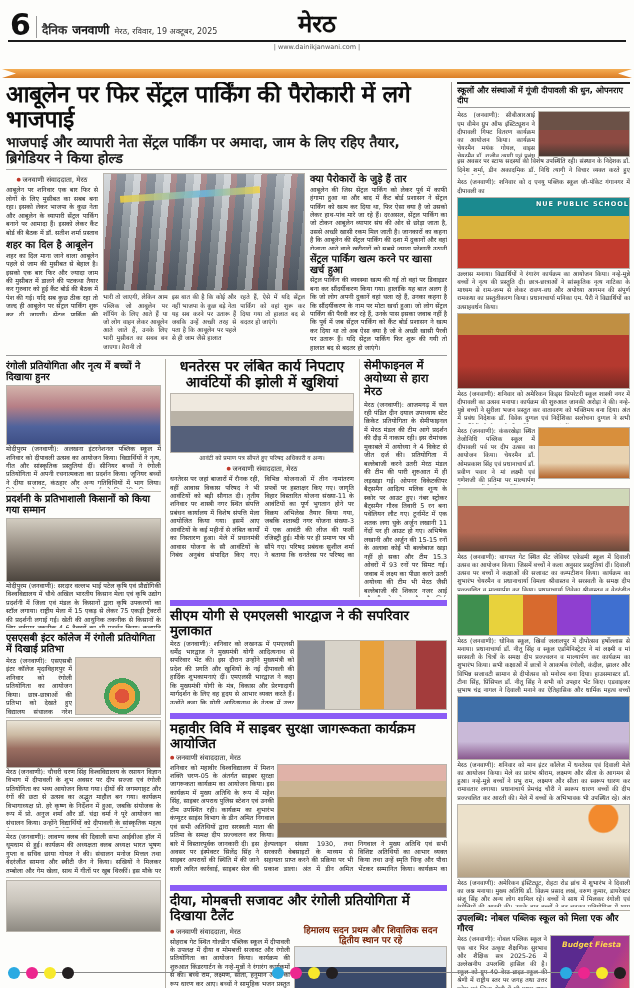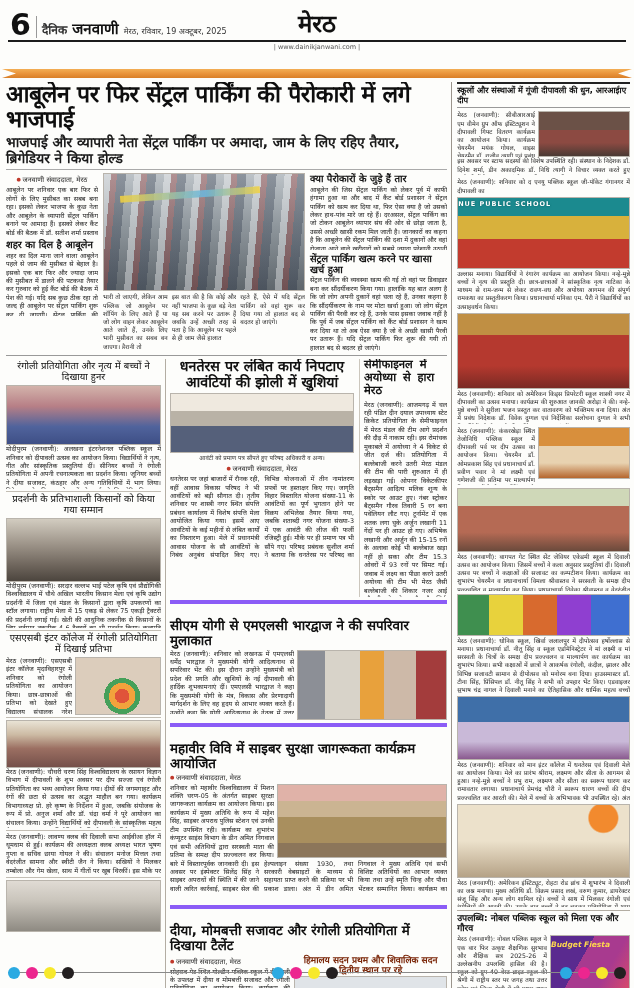--- a/index.html
+++ b/index.html
@@ -6,21 +6,21 @@
   html,body { background:#e8e8e4; }
   body { font-family:"DejaVu Sans","Liberation Sans",sans-serif; }
   .page { width:634px; height:988px; background:#fdfdfb; margin:0 auto; position:relative; overflow:hidden; padding-top:8px; }
 
   
   .masthead { position:relative; height:34px; margin:0 8px; border-bottom:2px solid #1c1c1c; }
   .mast-left { position:absolute; left:2px; bottom:2px; display:flex; align-items:flex-end; gap:5px; }
   .pageno { font-size:30px; font-weight:bold; line-height:0.9; color:#111; }
   .mast-divider { width:1px; height:22px; background:#999; }
   .daily { font-size:12px; color:#333; font-weight:bold; }
-  .paper { font-size:15px; font-weight:bold; color:#111; }
+  .paper { font-size:12px; font-weight:bold; color:#111; }
   .edition { font-size:8px; color:#333; padding-bottom:2px; }
   .mast-center { position:absolute; left:0; right:0; bottom:1px; text-align:center; font-size:24px; font-weight:bold; color:#101010; }
   .website { text-align:center; font-size:6.5px; color:#555; padding:1px 0 18px; }
   .ribbon { height:9px; margin:0 2px 4px; background:linear-gradient(180deg,#f3ae55 0%,#e8923a 55%,#d97f28 100%);
             clip-path:polygon(0 0,100% 0,calc(100% - 14px) 50%,100% 100%,0 100%,14px 50%); }
 
   
   .bt { font-size:6.4px; line-height:1.32; text-align:justify; color:#1c1c1c; }
   .byline { font-size:7px; font-weight:normal; text-align:center; color:#222; margin:2px 0; }
   .byline::before { content:"● "; color:#c0392b; font-size:5px; vertical-align:1px; }
@@ -51,68 +51,68 @@
   .lead-colB { flex:1; }
   .lead-section { border-bottom:1px solid #999; padding-bottom:3px; }
 
   
   .below-lead { display:flex; height:672px; overflow:hidden; margin-top:3px; }
   .col-left { width:160px; border-right:1px solid #b3ada3; padding-right:4px; overflow:hidden; }
   .col-mid { flex:1; padding-left:4px; overflow:hidden; }
 
   .art { border-top:1px solid #c3beb4; padding-top:2px; margin-top:2px; }
   .art:first-child { border-top:none; margin-top:0; }
-  .h-sm { font-size:9.6px; font-weight:normal; color:#131313; line-height:1.14; margin-bottom:2px;text-align:center; }
+  .h-sm { font-size:9.6px; font-weight:bold; color:#131313; line-height:1.14; margin-bottom:2px; }
   .rowsplit { display:flex; gap:3px; }
 
   
   .ph-group-pink { height:60px; background:linear-gradient(180deg,#d3b3ab 0%,#b77f86 35%,#50639c 70%,#3e4f86 100%); }
   .ph-farmers { height:64px; background:linear-gradient(180deg,#d2ccc0 0%,#9e958a 40%,#6e655c 75%,#4c453e 100%); }
   .ph-ssb { width:86px; height:58px; background:radial-gradient(circle at 55% 68%, #e0533a 0 12%, #f2a23c 12% 22%, #46a05a 22% 30%, #dccdbc 30% 100%); }
   .ph-ccsu { height:48px; background:linear-gradient(180deg,#e9e3d5 0%,#ccbaa3 30%,#9b6f62 60%,#75504a 100%); }
   .ph-vish { height:52px; background:linear-gradient(180deg,#e0dbd4 0%,#c9c4bb 40%,#8e8a82 100%); }
 
   
   .s1 { display:flex; gap:5px; }
   .dhan { width:184px; }
   .dhan-headline { font-size:14.2px; font-weight:bold; text-align:center; line-height:1.12; color:#111; }
   .ph-dhant { height:60px; margin-top:2px; background:linear-gradient(180deg,#efe9df 0 30%,#b9b2a6 30% 55%,#55607a 55% 100%); }
   .dhan-cross { font-size:9px; font-weight:bold; color:#7a2608; line-height:1.15; margin:2px 0 1px; }
   .dhan-body { column-count:2; column-gap:5px; max-height:92px; overflow:hidden; }
   .semi { flex:1; border-left:1px solid #ccc7bd; padding-left:4px; }
-  .semi-headline { font-size:11.4px; font-weight:bold; line-height:1.15; margin-bottom:2px; color:#111;font-family:Liberation Mono, monospace; }
+  .semi-headline { font-size:11.4px; font-weight:bold; line-height:1.15; margin-bottom:2px; color:#111; }
   .semi .bt { max-height:196px; overflow:hidden; }
 
-  .sec { border-top:4px solid #8b5cf6; margin-top:3px; padding-top:14px; }
+  .sec { border-top:6px solid #8b5cf6; margin-top:3px; padding-top:2px; }
   .sec-headline { font-size:13.4px; font-weight:bold; color:#101010; line-height:1.12; margin-bottom:2px; }
   .ph-yogi { width:150px; height:70px; background:linear-gradient(90deg,#8c8f96 0 18%,#d8d3c9 18% 42%,#e8a13c 42% 58%,#cdb9a8 58% 80%,#a33c3c 80% 100%); }
   .ph-cyber { flex:1; height:74px; background:linear-gradient(180deg,#e0b2a8 0 22%,#cbb492 22% 45%,#a98f5e 45% 80%,#8c765a 80% 100%); }
   .s3-bottom { column-count:3; column-gap:5px; max-height:42px; overflow:hidden; margin-top:2px; }
   .ph-crafts { height:74px; background:linear-gradient(180deg,#e0e4e8 0 28%,#3a4a6b 28% 72%,#c6cdd6 72% 100%); }
   .s4-row { display:flex; gap:4px; }
   .s4-left { width:120px; }
   .s4-left .bt { max-height:198px; overflow:hidden; }
   .s4-right { flex:1; }
 
   
   .rc-headline { font-size:8.1px; font-weight:bold; color:#111; border-top:2px solid #222; border-bottom:1px solid #999; padding:2px 0; line-height:1.2; }
   .rc-item { margin-top:3px; }
   .rc .bt { font-size:6.2px; }
   .ph-gift { width:92px; height:46px; background:linear-gradient(180deg,#6b5147 0 40%,#8c4a42 40% 70%,#4a3a34 100%); }
   .ph-nue { height:72px; margin:2px 0 1px; background:linear-gradient(180deg,#1b8a8f 0 26%,#d8b13c 26% 58%,#c23b2e 58% 100%); }
-  .ph-label { position:absolute; top:2px; left:0; right:0; text-align:left; color:#fff; font-size:6.5px; font-weight:bold; letter-spacing:1px; text-shadow:0 0 2px #06565a; }
+  .ph-label { position:absolute; top:2px; left:0; right:0; text-align:right; color:#fff; font-size:6.5px; font-weight:bold; letter-spacing:1px; text-shadow:0 0 2px #06565a; }
   .ph-redgold { height:76px; margin-bottom:1px; background:linear-gradient(180deg,#c08f43 0 28%,#b5392f 28% 70%,#7a2a24 100%); }
   .ph-tejo { float:right; width:92px; height:52px; margin:0 0 2px 3px; background:linear-gradient(180deg,#d88f3c 0 35%,#e8d2b0 35% 70%,#b5662e 100%); }
   .ph-xavier { height:64px; margin-bottom:1px; background:linear-gradient(180deg,#cfd8b8 0 28%,#b56a54 28% 70%,#6b4a3c 100%); }
   .ph-dhonik { height:42px; margin-bottom:1px; background:linear-gradient(90deg,#3f8f4f 0 18%,#e8d23c 18% 38%,#d86a2e 38% 58%,#8f3fd0 58% 78%,#3f6fd0 78% 100%); }
   .ph-maan { height:64px; margin-bottom:1px; background:linear-gradient(180deg,#3f6fa8 0 40%,#c9b9d8 40% 72%,#8a5a8f 100%); }
   .ph-crowd { height:74px; margin-bottom:1px; background:radial-gradient(circle at 85% 18%, #f28a2e 0 9%, rgba(242,138,46,0) 10%), linear-gradient(180deg,#ece1cb 0 50%,#b5a286 100%); }
   .noble-headline { font-size:9px; font-weight:bold; line-height:1.15; border-top:1px solid #b3ada3; padding-top:2px; margin-top:3px; color:#111; }
   .ph-budget { float:right; width:80px; height:56px; margin:0 0 2px 3px; background:linear-gradient(120deg,#5a2a8f 0 40%,#a83a8f 40% 70%,#d84a6b 100%); }
-  .budget-label { position:absolute; top:4px; left:0; right:0; text-align:left; color:#ffd84d; font-size:7.5px; font-style:italic; font-weight:bold; }
+  .budget-label { position:absolute; top:4px; left:0; right:8px; text-align:right; color:#ffd84d; font-size:7.5px; font-style:italic; font-weight:bold; }
 
   
   .c18{max-height:18px}.c28{max-height:28px}.c34{max-height:34px}
   .c38{max-height:38px}.c40{max-height:40px}.c42{max-height:42px}.c44{max-height:44px}.c46{max-height:46px}
   .c50{max-height:50px}.c56{max-height:56px}.c58{max-height:58px}.c60{max-height:60px}.c64{max-height:64px}.c88{max-height:88px}
   .c18,.c20,.c28,.c30,.c34,.c38,.c40,.c42,.c44,.c46,.c50,.c56,.c58,.c60,.c64,.c88{overflow:hidden}
 
   
   .regmarks { position:absolute; left:0; right:0; bottom:8px; height:14px; }
   .regline { position:absolute; top:6px; left:8px; right:8px; height:1px; background:#8a8a8a; }
@@ -256,21 +256,21 @@
 
               </div>
             </div>
           </section>
 
         </div>
       </div>
     </div>
 
     <aside class="right-col rc">
-      <h3 class="rc-headline">स्कूलों और संस्थाओं में गूंजी दीपावली की धुन, आरआईाए दीप</h3>
+      <h3 class="rc-headline">स्कूलों और संस्थाओं में गूंजी दीपावली की धुन, ओपनराए दीप</h3>
 
       <div class="rc-item">
         <div class="rowsplit">
           <p class="bt c46" style="flex:1">मेरठ (जनवाणी): सीबीआरआई एम वीमेन ग्रुप ऑफ इंस्टिट्यूशन ने दीपावली गिफ्ट वितरण कार्यक्रम का आयोजन किया। कार्यक्रम चेयरमैन मयंक गोयल, वाइस चेयरमैन डॉ. राजीव त्यागी एवं प्रबंध निदेशक डॉ. वंदना त्यागी के मार्गदर्शन में संपन्न हुआ।</p>
           <div class="ph ph-gift"></div>
         </div>
         <p class="bt c18">इस अवसर पर स्टाफ सदस्यों की विशेष उपस्थिति रही। संस्थान के निदेशक डॉ. दिनेश शर्मा, डीन अकादमिक डॉ. निधि त्यागी ने विचार व्यक्त करते हुए कर्मचारियों के नवाचार एवं मेहनत की सराहना की।</p>
       </div>
 
       <div class="rc-item">

